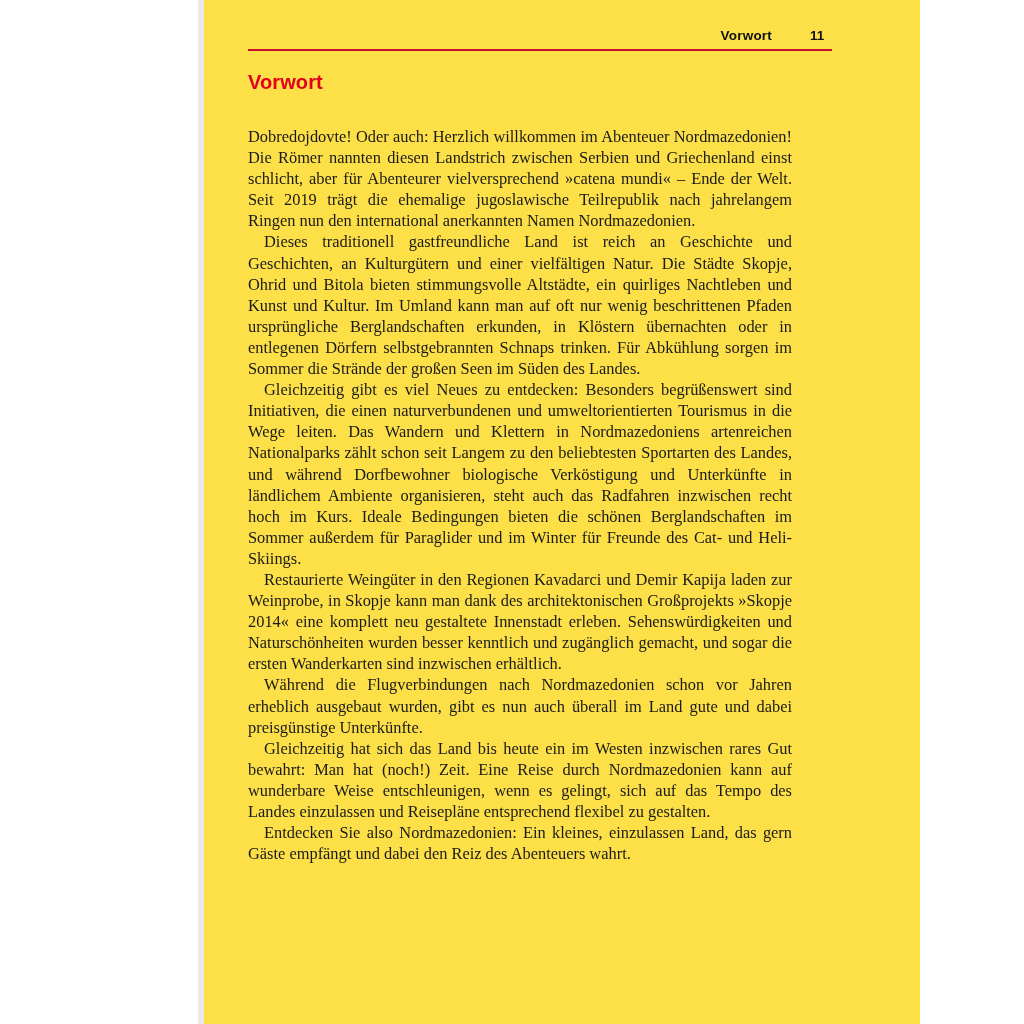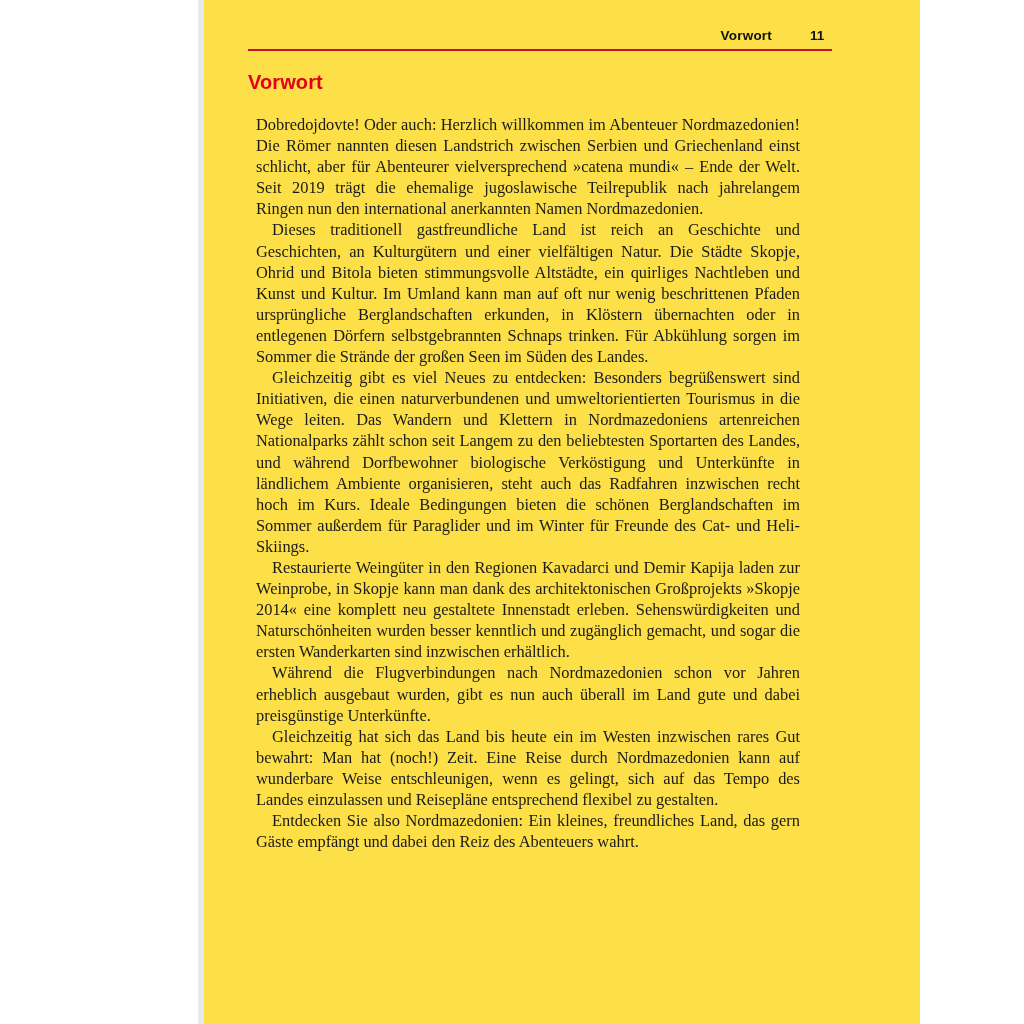--- a/index.html
+++ b/index.html
@@ -74,23 +74,22 @@
     font-family: "Liberation Sans", sans-serif;
     font-size: 20px;
     font-weight: bold;
     color: #e3001b;
     letter-spacing: 0.1px;
   }
 
   .body-col {
     position: absolute;
     left: 44px;
-    top: 114px;
+    top: 126px;
     width: 544px;
-    margin-left: 8px;
   }
 
   .body-col p {
     margin: 0;
     font-size: 16.4px;
     line-height: 21.1px;
     text-align: justify;
     text-justify: inter-word;
     hyphens: manual;
   }
@@ -114,16 +113,16 @@
 
   <h1 class="chapter-title">Vorwort</h1>
 
   <div class="body-col">
     <p>Dobredojdovte! Oder auch: Herzlich willkommen im Abenteuer Nordmazedonien! Die Römer nannten diesen Landstrich zwischen Serbien und Griechenland einst schlicht, aber für Abenteurer vielversprechend »catena mundi« – Ende der Welt. Seit 2019 trägt die ehemalige jugoslawische Teilrepublik nach jahrelangem Ringen nun den international anerkannten Namen Nordmazedonien.</p>
     <p>Dieses traditionell gastfreundliche Land ist reich an Geschichte und Geschichten, an Kulturgütern und einer vielfältigen Natur. Die Städte Skopje, Ohrid und Bitola bieten stimmungsvolle Altstädte, ein quirliges Nachtleben und Kunst und Kultur. Im Umland kann man auf oft nur wenig beschrittenen Pfaden ursprüngliche Berglandschaften erkunden, in Klöstern übernachten oder in entlegenen Dörfern selbstgebrannten Schnaps trinken. Für Abkühlung sorgen im Sommer die Strände der großen Seen im Süden des Landes.</p>
     <p>Gleichzeitig gibt es viel Neues zu entdecken: Besonders begrüßenswert sind Initiativen, die einen naturverbundenen und umweltorientierten Tourismus in die Wege leiten. Das Wandern und Klettern in Nordmazedoniens artenreichen Nationalparks zählt schon seit Langem zu den beliebtesten Sportarten des Landes, und während Dorfbewohner biologische Verköstigung und Unterkünfte in ländlichem Ambiente organisieren, steht auch das Radfahren inzwischen recht hoch im Kurs. Ideale Bedingungen bieten die schönen Berglandschaften im Sommer außerdem für Paraglider und im Winter für Freunde des Cat- und Heli-Skiings.</p>
     <p>Restaurierte Weingüter in den Regionen Kavadarci und Demir Kapija laden zur Weinprobe, in Skopje kann man dank des architektonischen Großprojekts »Skopje 2014« eine komplett neu gestaltete Innenstadt erleben. Sehenswürdigkeiten und Naturschönheiten wurden besser kenntlich und zugänglich gemacht, und sogar die ersten Wanderkarten sind inzwischen erhältlich.</p>
     <p>Während die Flugverbindungen nach Nordmazedonien schon vor Jahren erheblich ausgebaut wurden, gibt es nun auch überall im Land gute und dabei preisgünstige Unterkünfte.</p>
     <p>Gleichzeitig hat sich das Land bis heute ein im Westen inzwischen rares Gut bewahrt: Man hat (noch!) Zeit. Eine Reise durch Nordmazedonien kann auf wunderbare Weise entschleunigen, wenn es gelingt, sich auf das Tempo des Landes einzulassen und Reisepläne entsprechend flexibel zu gestalten.</p>
-    <p>Entdecken Sie also Nordmazedonien: Ein kleines, freundliches Land, das gern Gäste empfängt und dabei den Reiz des Abenteuers wahrt.</p>
+    <p>Entdecken Sie also Nordmazedonien: Ein kleines, einzulassen Land, das gern Gäste empfängt und dabei den Reiz des Abenteuers wahrt.</p>
   </div>
 
 </div>
 
 </body></html>

